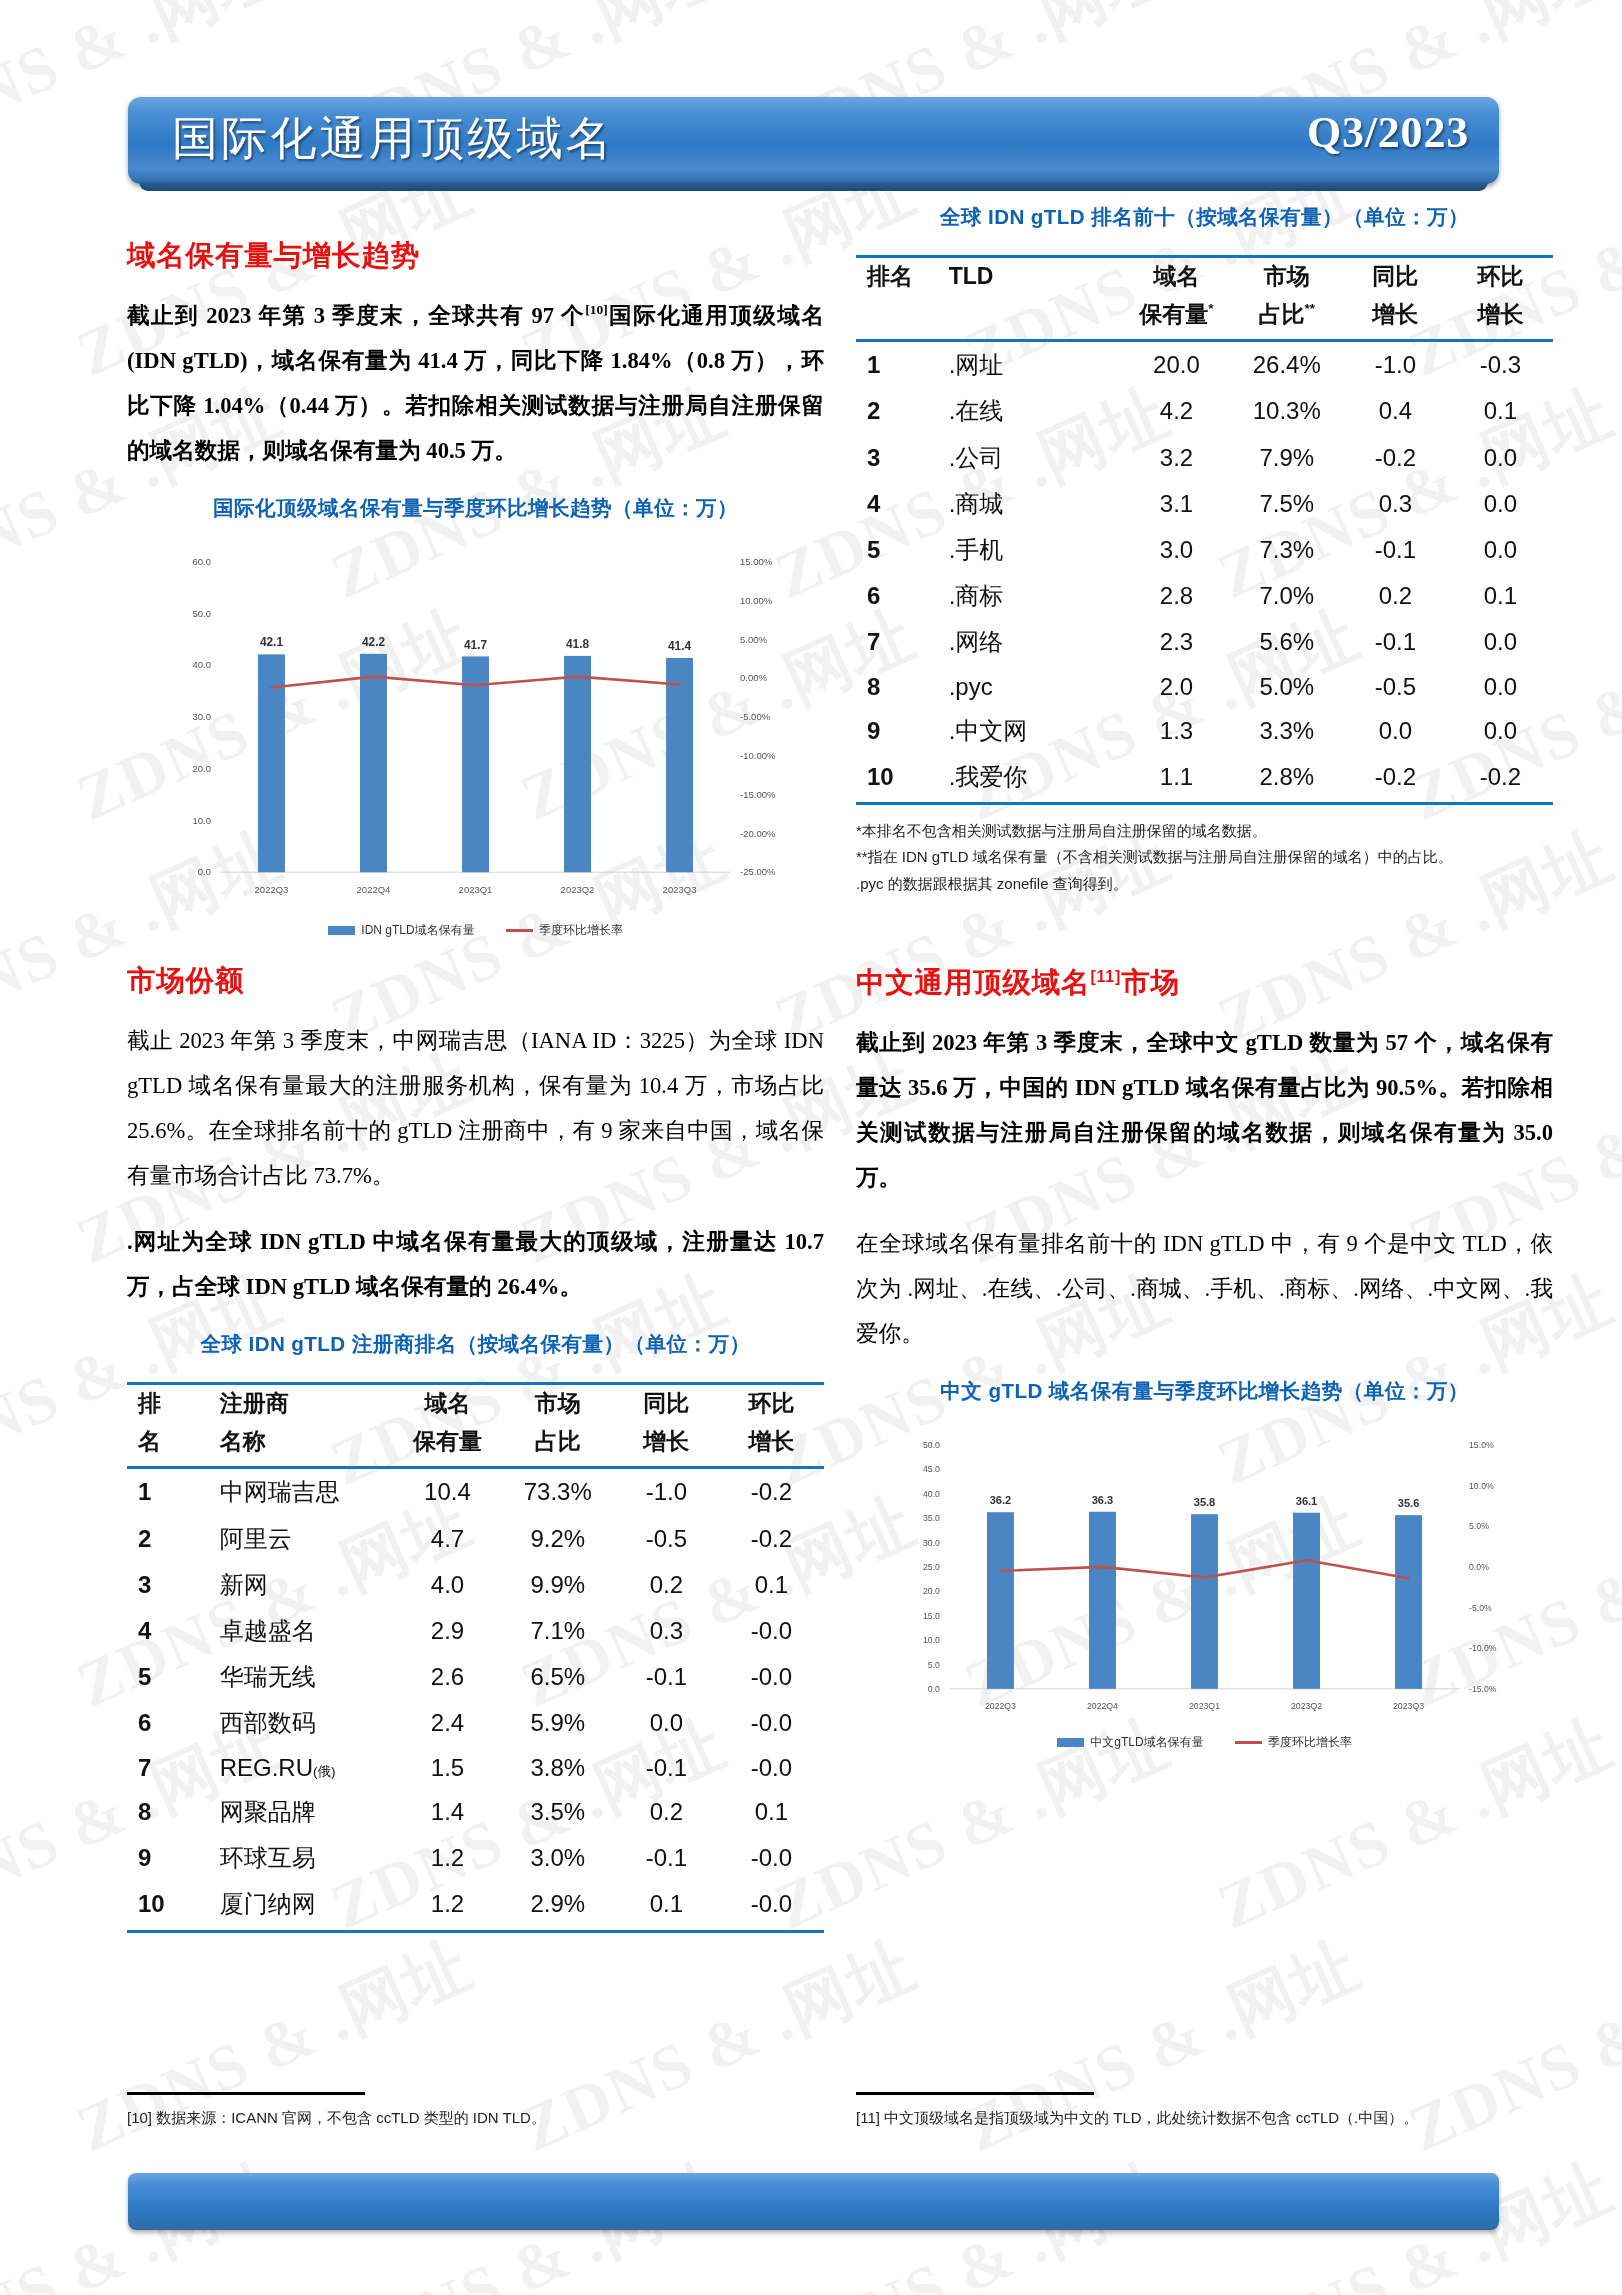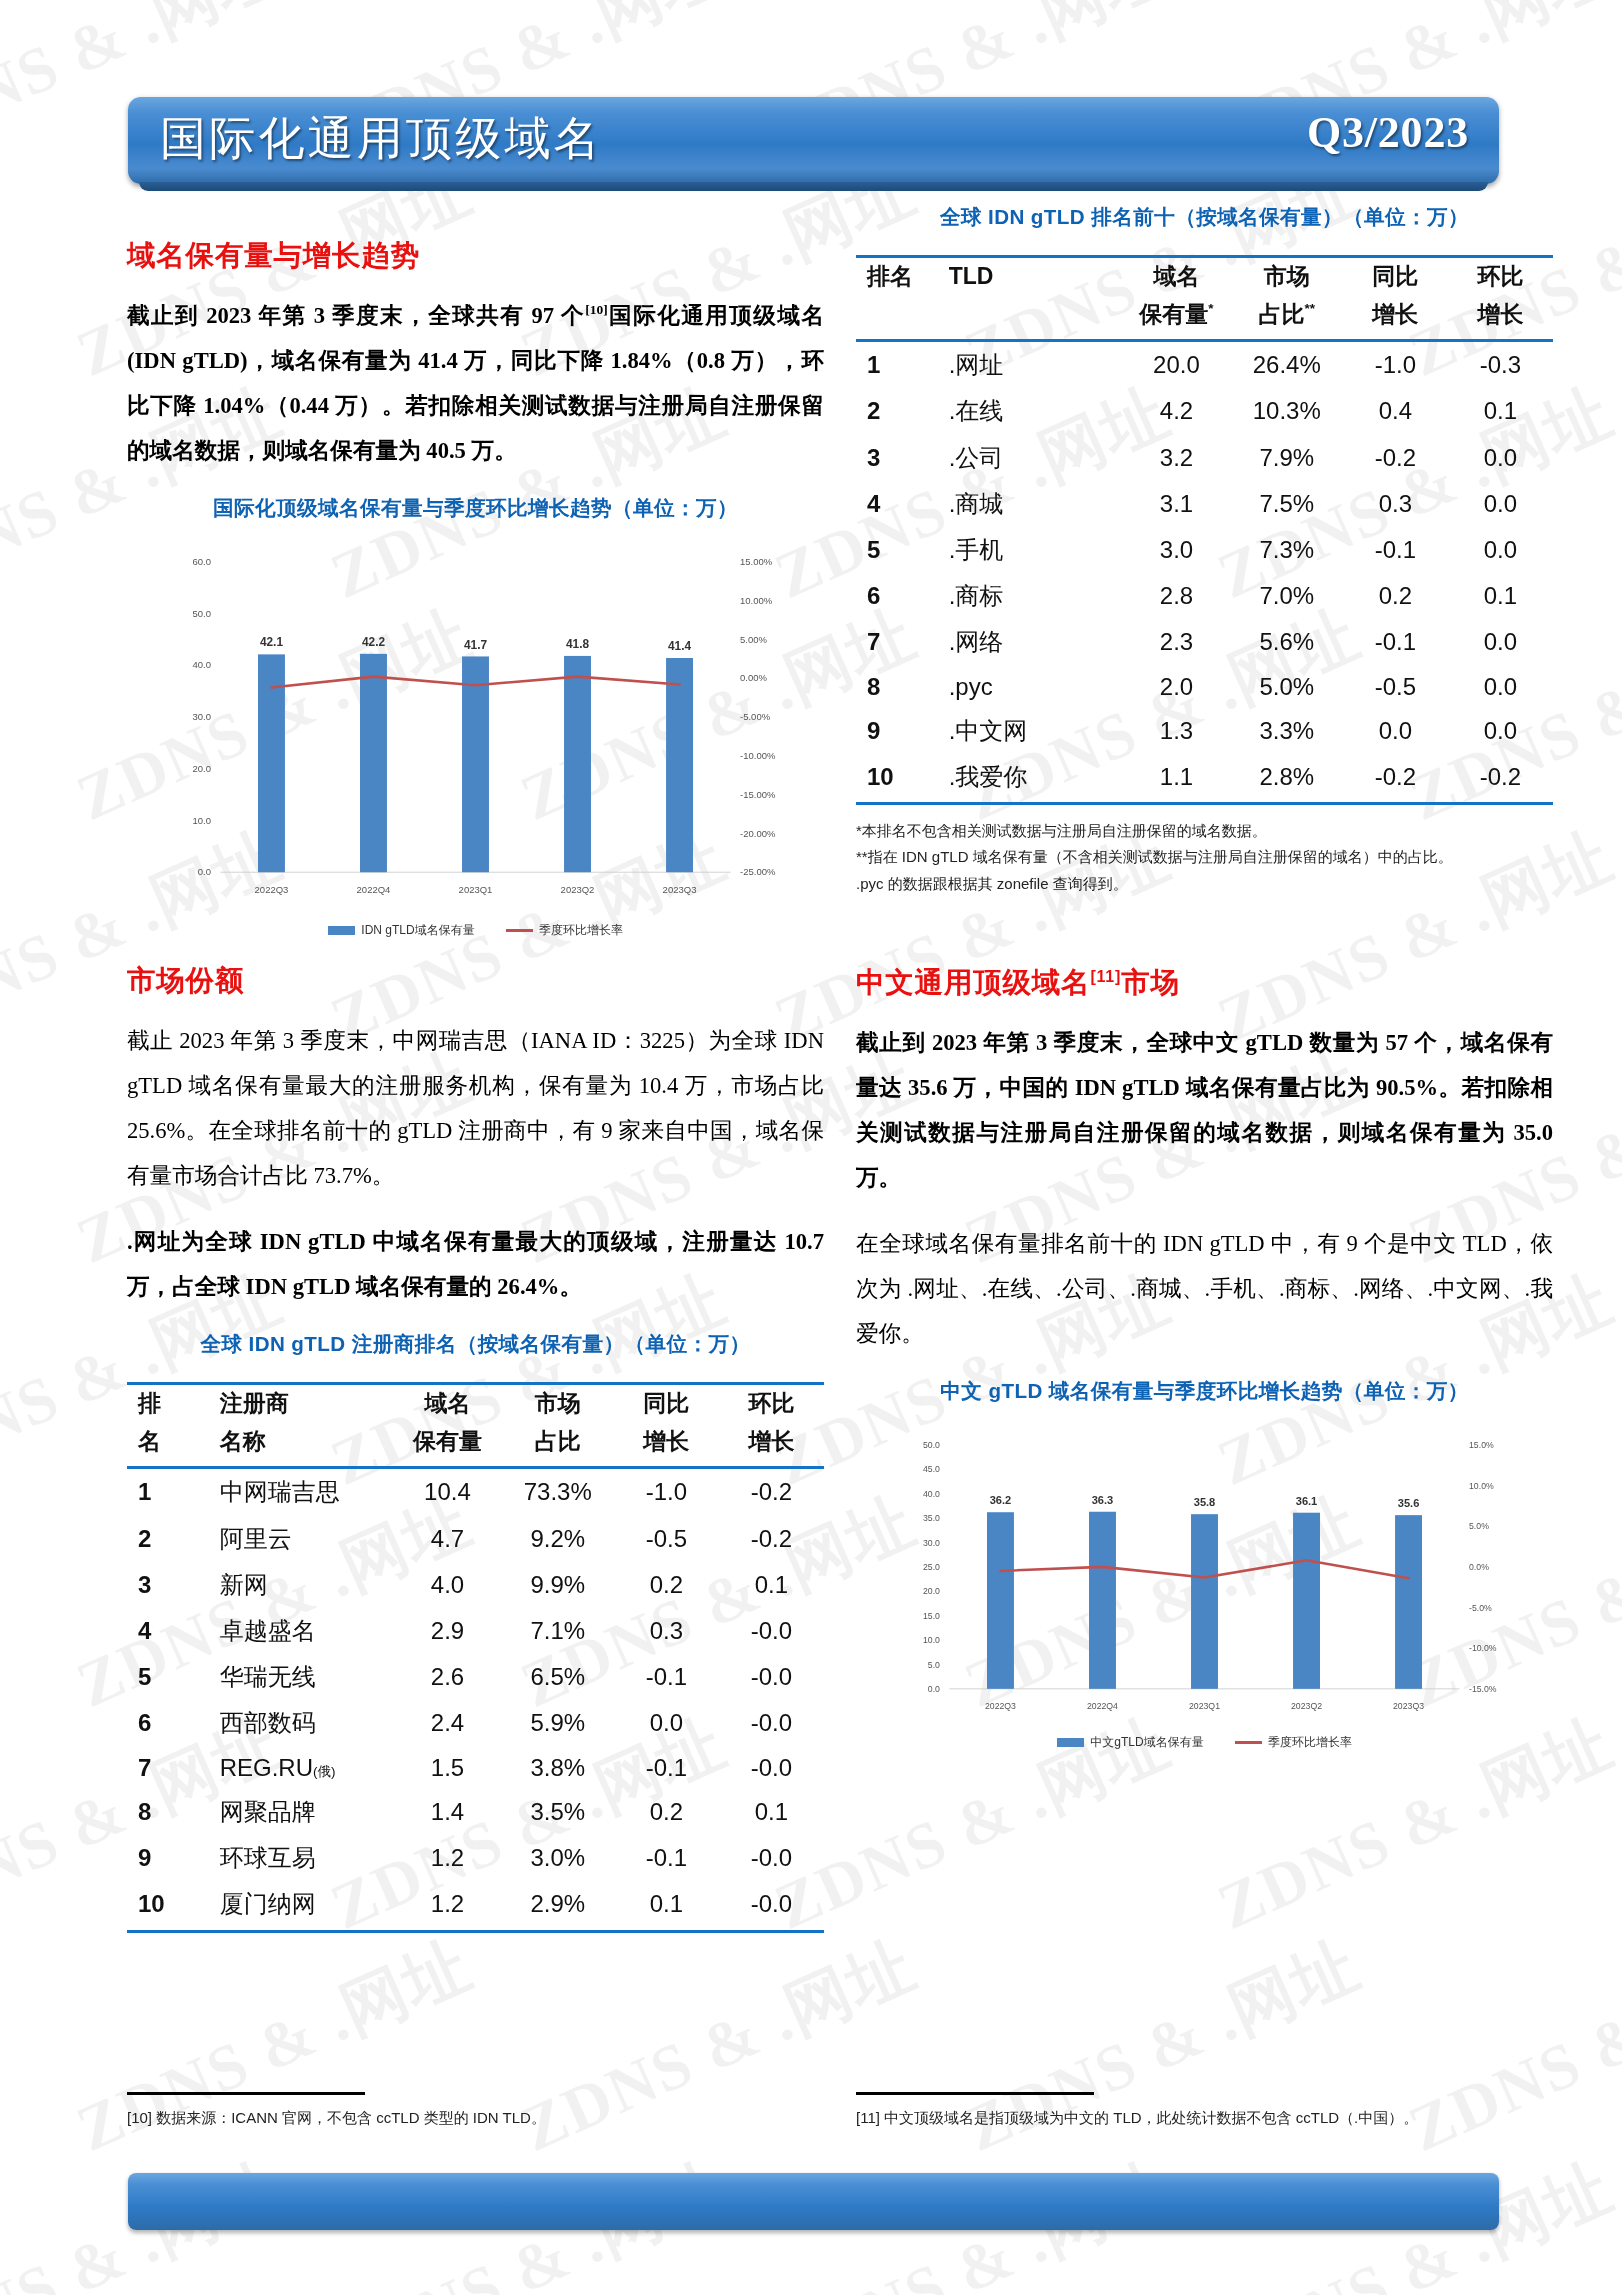--- a/index.html
+++ b/index.html
@@ -33,21 +33,21 @@
     box-shadow:0 2.4px 4.8px rgba(0,0,0,.35);
     z-index:10;
   }
   .header-banner:after{
     content:"";position:absolute;left:0;right:0;bottom:-7.1px;height:8.7px;
     background:linear-gradient(180deg,#2a5f96,#1d4a78);
     border-bottom-left-radius:11px;border-bottom-right-radius:11px;
     margin:0 11px;
   }
   .header-title{
-    position:absolute;left:32px;top:11px;
+    position:absolute;left:44px;top:11px;
     font-size:46px;color:#ffffff;font-weight:400;
     letter-spacing:3.2px;
     text-shadow:1.6px 1.6px 2.4px rgba(0,0,0,.45);
   }
   .header-quarter{
     position:absolute;right:30px;top:9.5px;
     font-size:44px;color:#ffffff;font-weight:bold;
     letter-spacing:0.8px;
     font-family:"Liberation Serif","DejaVu Serif",serif;
     text-shadow:1.6px 1.6px 2.4px rgba(0,0,0,.45);

